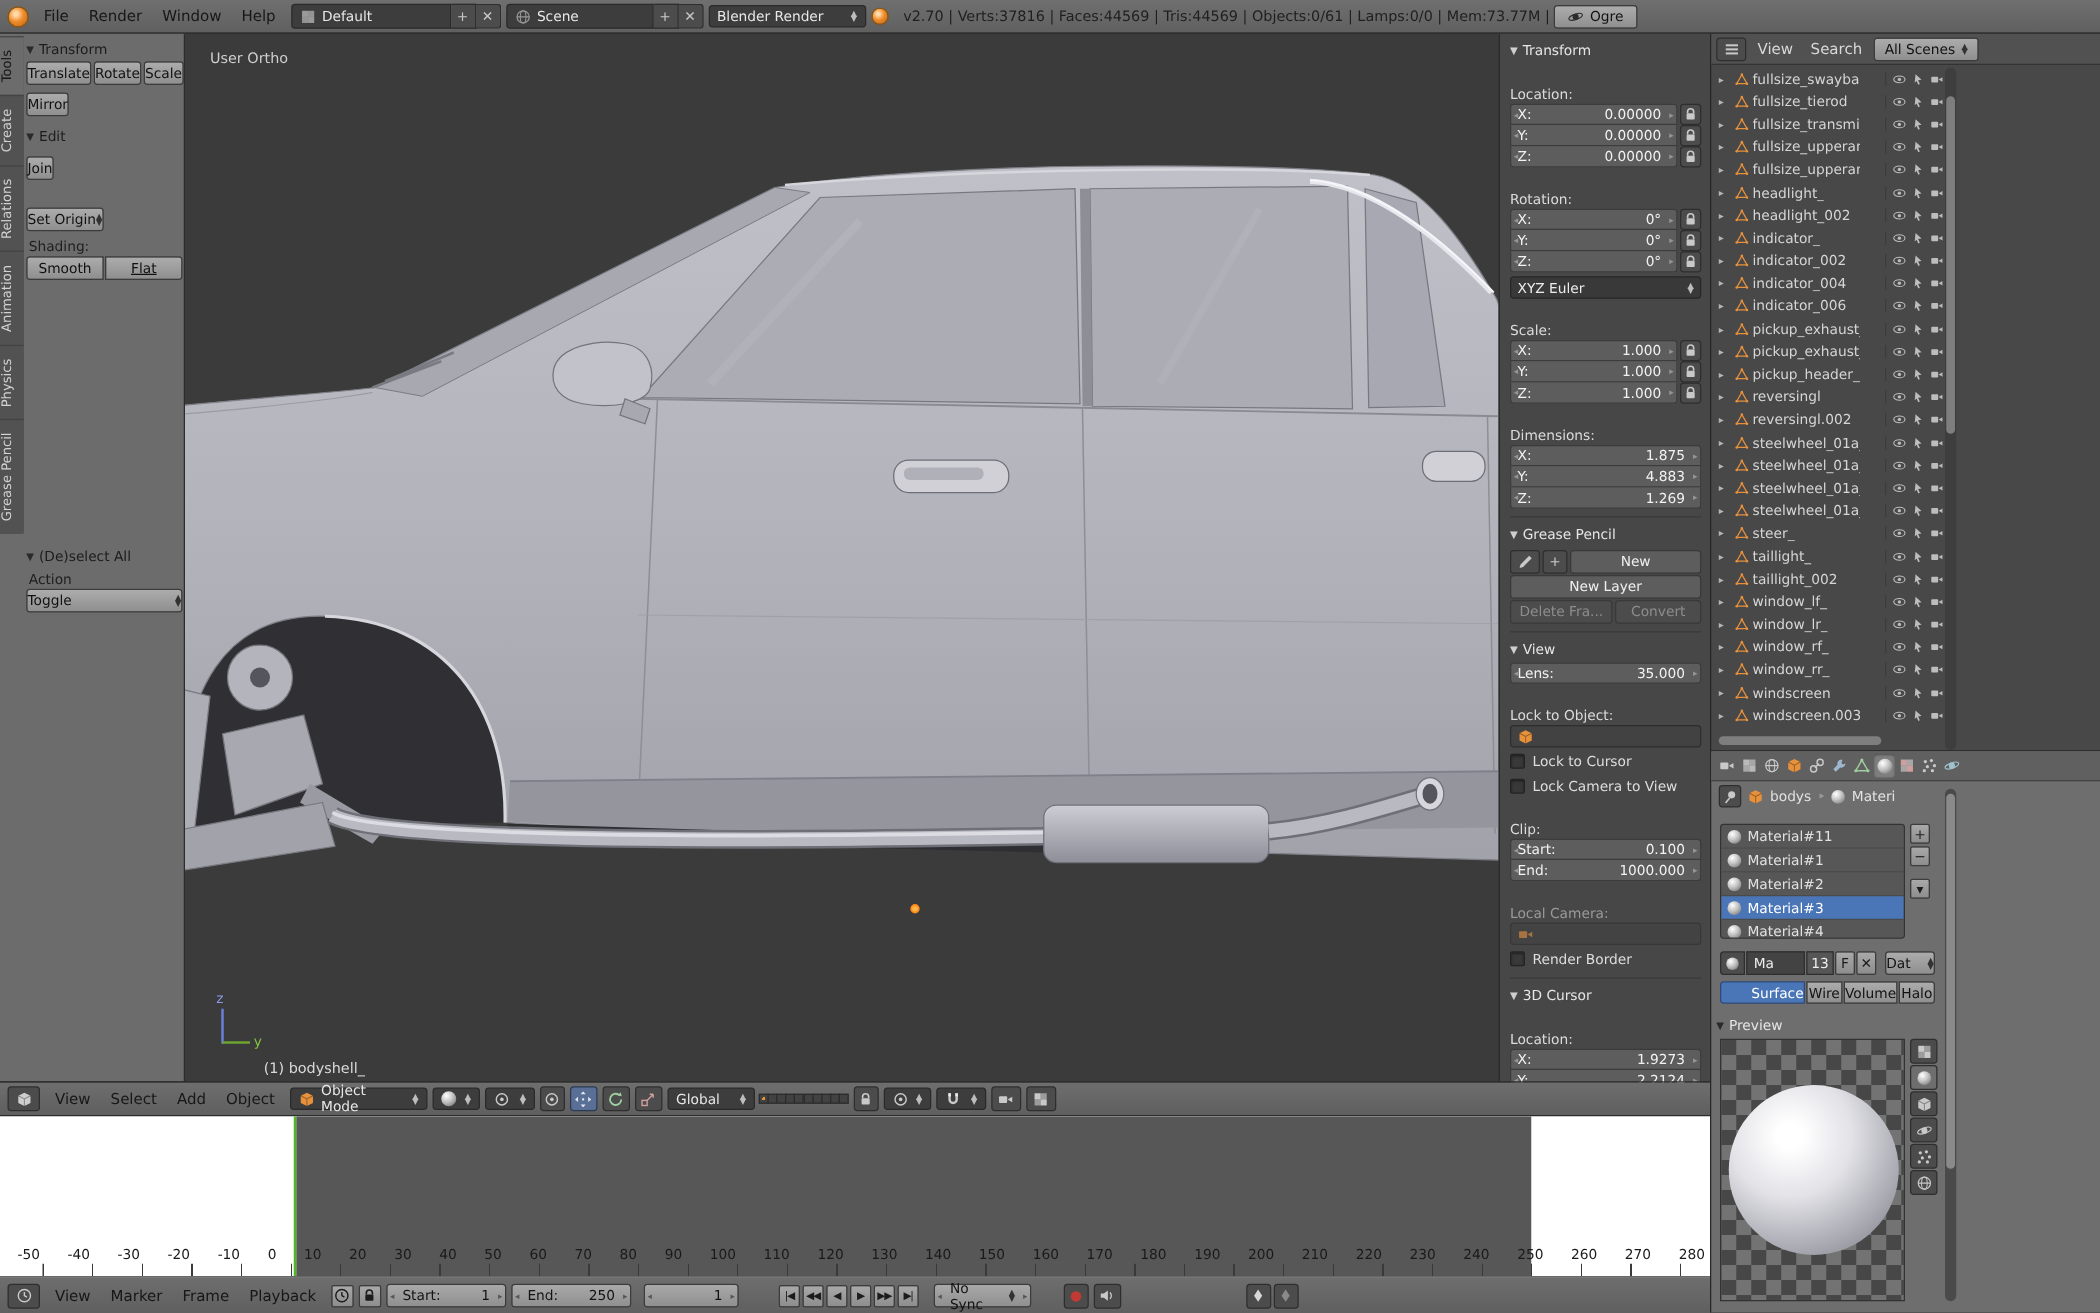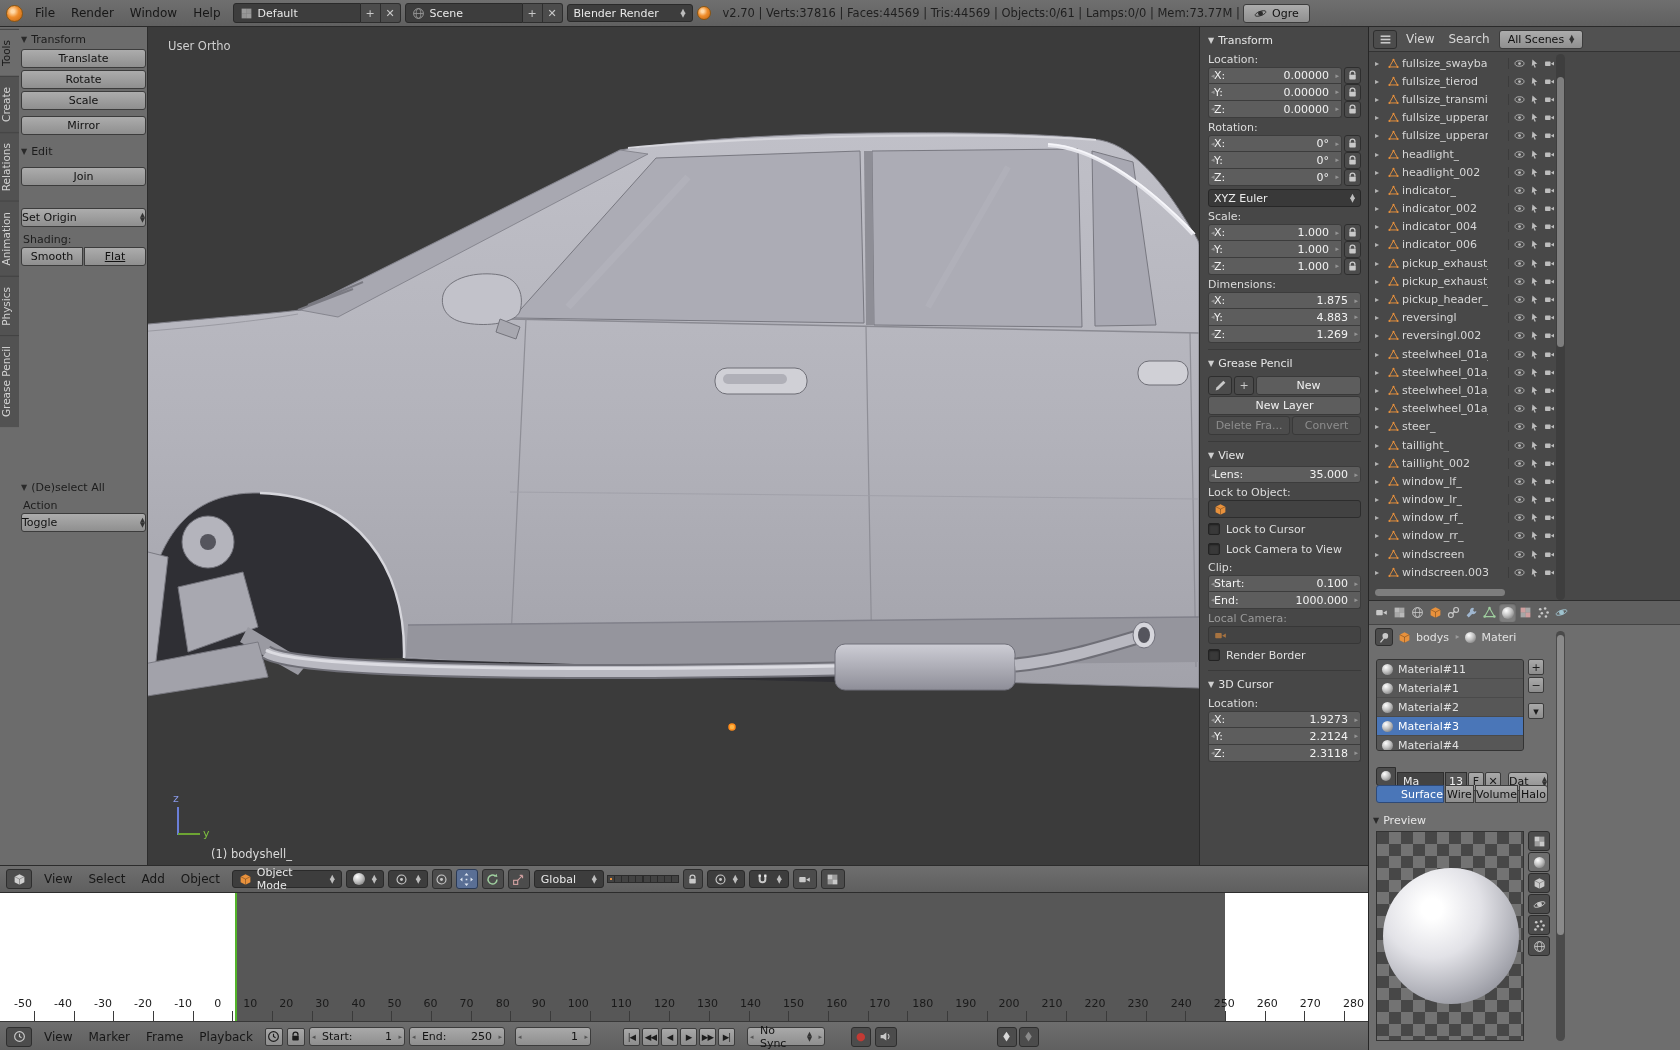--- a/index.html
+++ b/index.html
@@ -44,40 +44,40 @@
   #tool-tabs { position:absolute; left:0; top:2px; width:19px; background:#525252; border-radius:0 0 3px 0; }
   .ttab { writing-mode:vertical-rl; transform:rotate(180deg); padding:10px 0; width:19px; text-align:center;
           color:#d2d2d2; font-size:10.5px; background:#525252; border-bottom:1px solid #444; cursor:default; }
   .ttab.active { background:#6c6c6c; color:#191919; }
   #shelf-panels { position:absolute; left:21px; top:3px; width:125px; }
   .phdr { display:flex; align-items:center; gap:4px; height:19px; color:#1c1c1c; font-size:11px; }
   .phdr::before { content:"▼"; font-size:8px; color:#2a2a2a; }
   .npanel-sec .phdr, .props-phdr { color:#e6e6e6; }
   .npanel-sec .phdr::before { color:#cfcfcf; }
   .shelf-lbl { color:#1e1e1e; height:16px; display:flex; align-items:center; padding-left:2px; }
-  .vstack { display:flex; flex-direction:column; gap:2px;justify-content:space-between; }
+  .vstack { display:flex; flex-direction:row; gap:2px;justify-content:space-between; }
   .pair { display:flex; gap:1px; }
   .pair .lbtn { flex:1; border-radius:0; }
   .pair .lbtn:first-child { border-radius:3px 0 0 3px; }
   .pair .lbtn:last-child { border-radius:0 3px 3px 0;text-decoration:underline; }
   .shelf-sec { margin-bottom:7px; }
 
   
   #viewport { left:148px; top:27px; width:1051px; height:838px; background:#3b3b3b; overflow:hidden; }
   #vp-view-label { position:absolute; left:20px; top:12px; color:#cfcfcf; font-size:11.5px; }
   #vp-obj-label { position:absolute; left:63px; top:820px; color:#dadada; font-size:11.5px; }
   #axis-z-line { position:absolute; left:29px; top:780px; width:2px; height:28px; background:#6b7fd9; }
   #axis-y-line { position:absolute; left:30px; top:806px; width:22px; height:2px; background:#6da433; }
   #axis-y-lbl { position:absolute; left:55px; top:800px; color:#7fc23f; font-size:11px; }
   #axis-z-lbl { position:absolute; left:25px; top:765px; color:#8a9ae8; font-size:11px; }
 
   
   #npanel { left:1199px; top:27px; width:169px; height:838px; background:#474747; border-left:1px solid #2a2a2a; padding:4px 7px 0 8px; }
   .npanel-sec { margin-bottom:4px; border-bottom:1px solid #3a3a3a; padding-bottom:6px; }
-  .nlbl { color:#dcdcdc; height:15px; display:flex; align-items:center; margin-top:2px; }
+  .nlbl { color:#dcdcdc; height:15px; display:flex; align-items:center; margin-top:18px; }
   .nlbl.dim { color:#9a9a9a; }
   .nrow { display:flex; gap:2px; align-items:center; margin-top:1px; }
   .nfield { background:#5d5d5d; border:1px solid #3c3c3c; border-radius:3px; height:17px; flex:1;
             display:flex; align-items:center; padding:0 12px 0 5px; position:relative; color:#f2f2f2; }
   .nfield::before { content:"◂"; position:absolute; left:2px; font-size:7px; color:rgba(255,255,255,.35); }
   .nfield::after { content:"▸"; position:absolute; right:2px; font-size:7px; color:rgba(255,255,255,.35); }
   .nfield .fval { margin-left:auto; }
   .stack .nrow { margin-top:0; }
   .stack .nrow:not(:first-child) .nfield { border-top:none; border-radius:0; }
   .stack .nrow:first-child .nfield { border-radius:3px 3px 0 0; }
@@ -112,21 +112,21 @@
   .ptab.active { background:#7e7e7e; box-shadow:inset 0 1px 2px rgba(0,0,0,.4); }
   #props-crumb { display:flex; align-items:center; gap:5px; height:24px; padding:0 6px; color:#e2e2e2; }
   #mat-list-wrap { position:absolute; left:7px; top:58px; width:148px; height:92px; background:#4f4f4f;
                    border:1px solid #333; border-radius:3px; overflow:hidden; }
   .mrow { display:flex; align-items:center; gap:5px; height:19px; padding:0 5px; color:#e2e2e2; background:#575757; border-bottom:1px solid #4a4a4a; }
   .mrow.selected { background:#4a76b8; color:#fff; }
   .mrow .matball { width:11px; height:11px; }
   #mat-side { position:absolute; left:159px; top:58px; width:16px; display:flex; flex-direction:column; gap:2px; }
   #mat-side .icbtn-l { width:16px; height:16px; font-size:11px; }
   #mat-name-row { position:absolute; left:7px; top:160px; width:172px; display:flex; gap:1px; align-items:center; }
-  .seg { height:19px; display:flex; align-items:center; justify-content:center;margin-top:11px; }
+  .seg { height:19px; display:flex; align-items:center; justify-content:center; }
   #mat-type-row { position:absolute; left:7px; top:184px; width:172px; display:flex; gap:1px; }
   #mat-type-row .lbtn { flex:1; border-radius:0; height:18px; }
   #mat-type-row .lbtn:first-child { border-radius:3px 0 0 3px;padding-left:24px; }
   #mat-type-row .lbtn:last-child { border-radius:0 3px 3px 0; }
   #mat-type-row .lbtn.active { background:#4a76b8; color:#fff; border-color:#2e4a78; }
   #preview-hdr { position:absolute; left:4px; top:210px; width:180px; }
   #preview-box { position:absolute; left:7px; top:230px; width:148px; height:210px; border:1px solid #333;
     background:repeating-conic-gradient(#737373 0% 25%, #474747 0% 50%); background-size:24px 24px; overflow:hidden; }
   #preview-ball { position:absolute; left:6px; top:36px; width:136px; height:136px; border-radius:50%;
     background:radial-gradient(circle at 36% 30%, #ffffff 8%, #e2e2e7 38%, #a9aab2 70%, #73747d 100%); }

